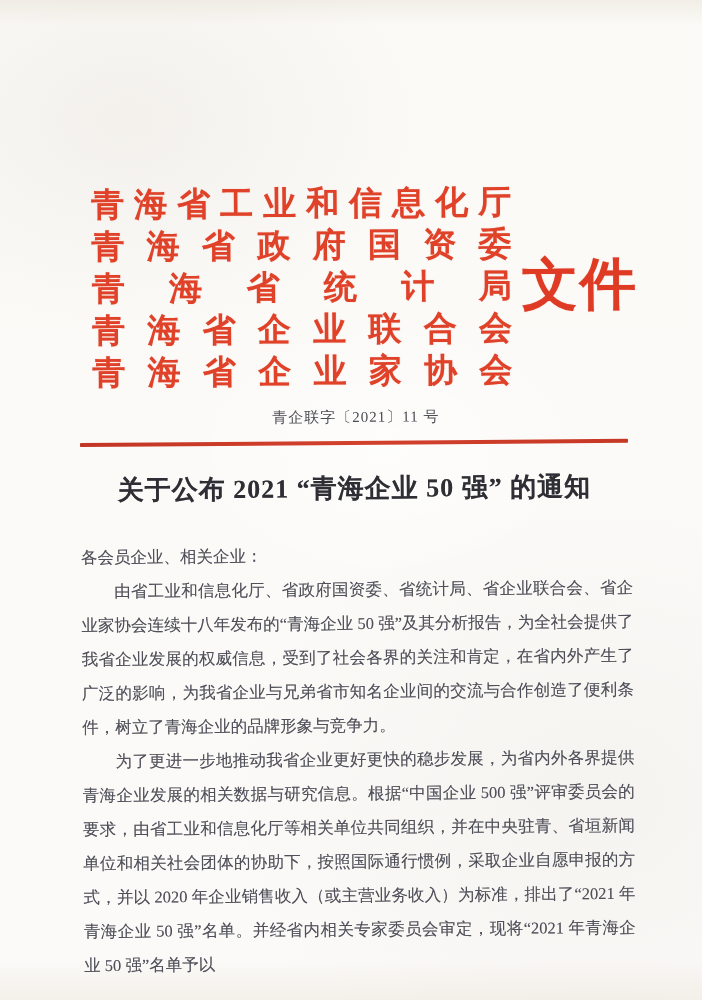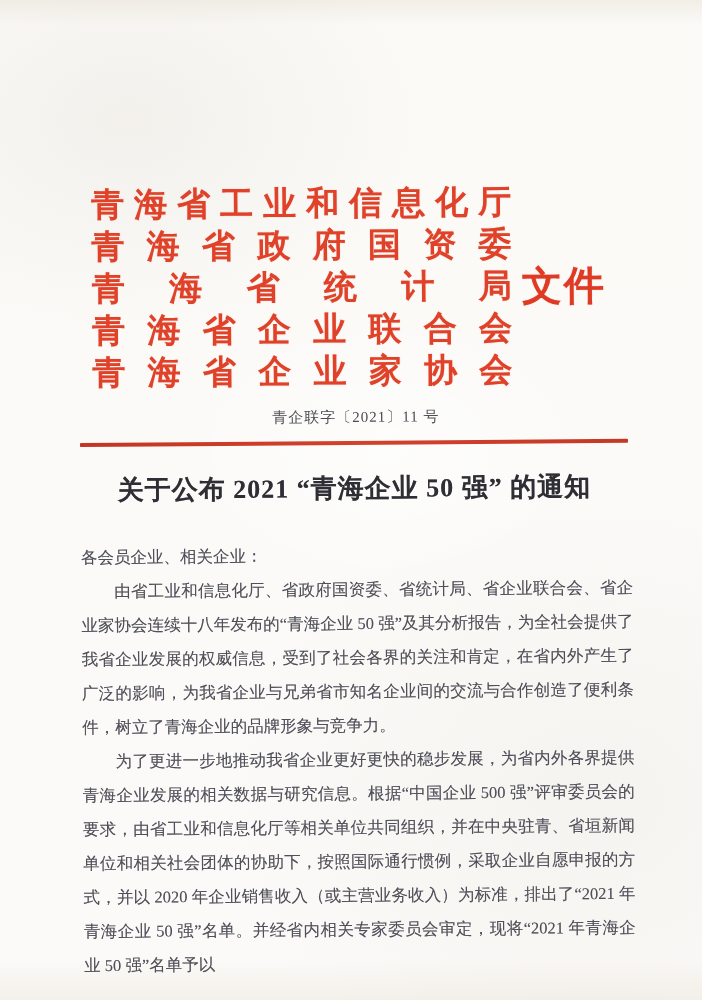--- a/index.html
+++ b/index.html
@@ -44,21 +44,21 @@
     height: 42px;
     align-items: center;
     font-size: 33px;
     font-weight: 700;
     color: #e04129;
     text-shadow: 0 0 1px rgba(224,65,41,0.45);
     white-space: nowrap;
   }
 
   .doc-type-label {
-    font-size: 40px;
+    font-size: 56px;
     font-weight: 700;
     color: #de3a24;
     letter-spacing: 2px;
     margin-left: 10px;
     text-shadow: 0 0 1px rgba(222,58,36,0.5);
     white-space: nowrap;
   }
 
   
   .doc-number {

